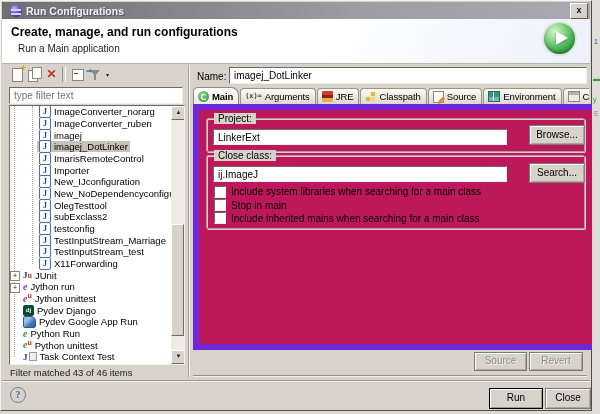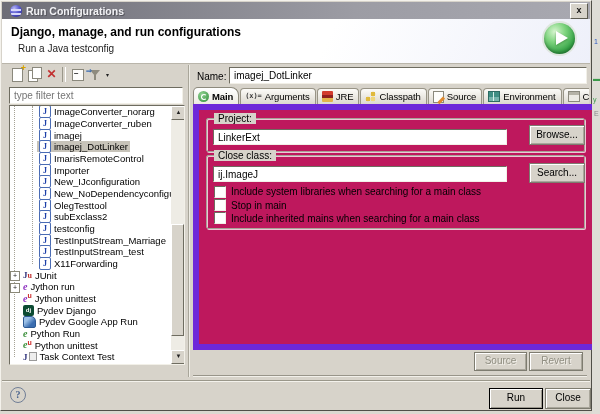--- a/index.html
+++ b/index.html
@@ -171,22 +171,22 @@
 <div class="canvas">
   <div class="dialog">
 
     <div class="titlebar">
       <span class="eclipse-logo"></span>
       <span class="title-text">Run Configurations</span>
       <span class="close-btn">x</span>
     </div>
 
     <div class="banner">
-      <div class="banner-title">Django, manage, and run configurations</div>
-      <div class="banner-sub">Run a Java testconfig</div>
+      <div class="banner-title">Create, manage, and run configurations</div>
+      <div class="banner-sub">Run a Main application</div>
       <div class="play-btn"></div>
     </div>
 
     <div class="toolbar">
       <span class="tbico ico-new"></span>
       <span class="tbico ico-dup"></span>
       <span class="tbico ico-del">✕</span>
       <span class="tb-sep"></span>
       <span class="tbico ico-collapse">
           <i>−</i>
@@ -353,20 +353,21 @@
               <span class="tlabel">Task Context Test</span>
             </span>
           </div>
         </div>
       <div class="scrollbar">
         <div class="sb-btn sb-up">▲</div>
         <div class="sb-thumb"></div>
         <div class="sb-btn sb-down">▼</div>
       </div>
     </div>
+    <div class="tree-status">Filter matched 43 of 46 items</div>
 
     <div class="sash"></div>
 
     <div class="name-label">Name:</div>
     <input class="name-input" value="imagej_DotLinker" style="">
 
     <div class="tabs" id="tabs">
         <div class="tab active">
           <span class="tabico tabico-main"></span>
           <span>Main</span>

